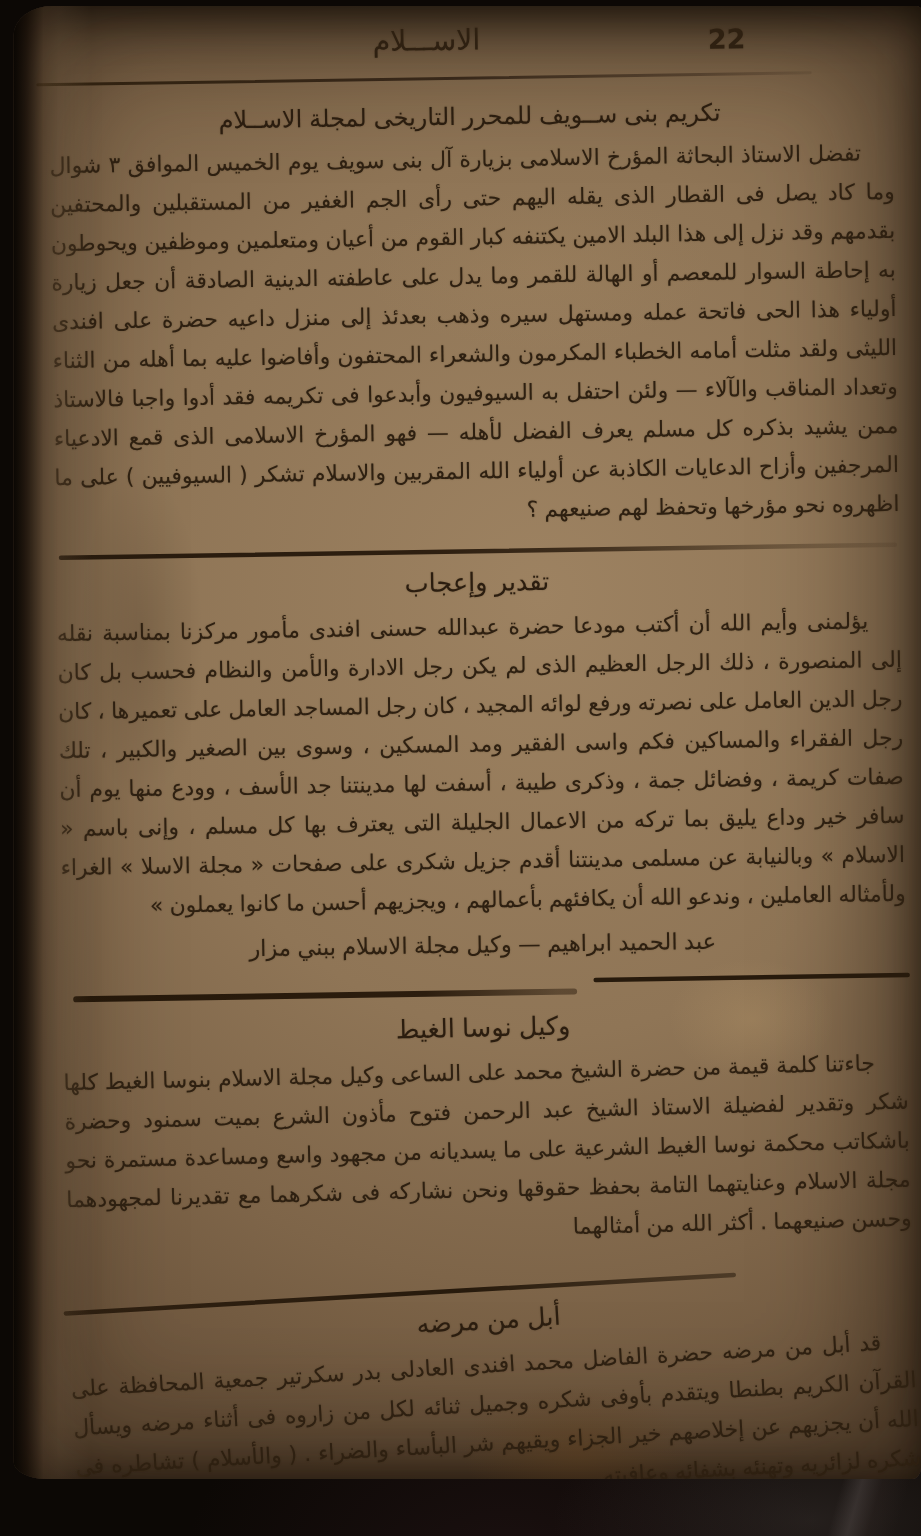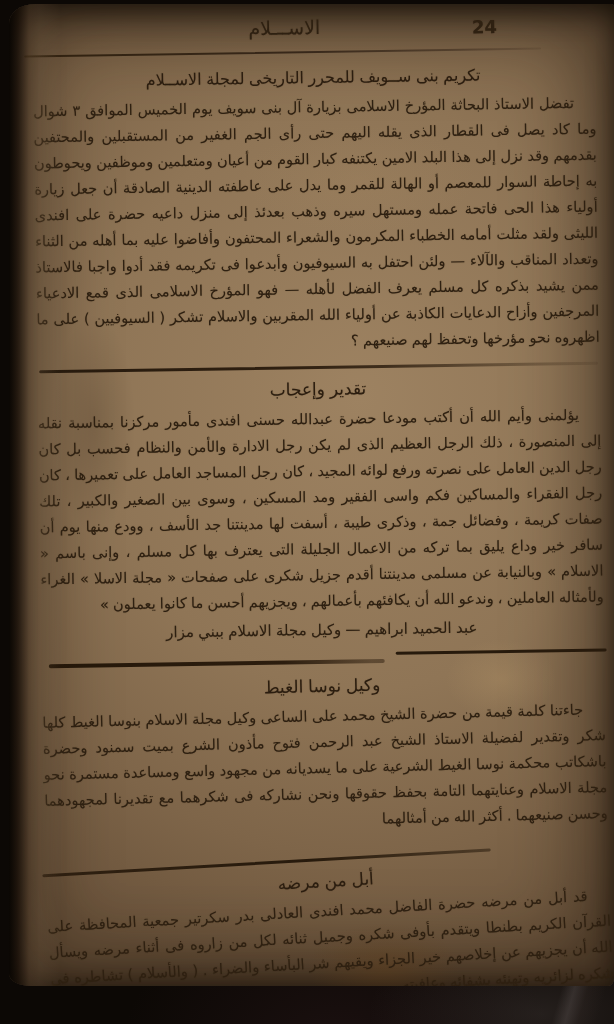--- a/index.html
+++ b/index.html
@@ -105,21 +105,21 @@
   <div class="page">
     <div class="stain s3"></div>
     <div class="stain s4"></div>
     <div class="stain s2"></div>
     <div class="stain s1"></div>
 
     <div class="content">
 
       <div class="masthead">
         <div class="journal-title">الاســـلام</div>
-        <div class="page-number">24</div>
+        <div class="page-number">22</div>
       </div>
       <div class="header-rule"></div>
 
       <section>
         <h2 class="h-s1">تكريم بنى ســويف للمحرر التاريخى لمجلة الاســلام</h2>
         <p>تفضل الاستاذ البحاثة المؤرخ الاسلامى بزيارة آل بنى سويف يوم الخميس الموافق ٣ شوال وما كاد يصل فى القطار الذى يقله اليهم حتى رأى الجم الغفير من المستقبلين والمحتفين بقدمهم وقد نزل إلى هذا البلد الامين يكتنفه كبار القوم من أعيان ومتعلمين وموظفين ويحوطون به إحاطة السوار للمعصم أو الهالة للقمر وما يدل على عاطفته الدينية الصادقة أن جعل زيارة أولياء هذا الحى فاتحة عمله ومستهل سيره وذهب بعدئذ إلى منزل داعيه حضرة على افندى الليثى ولقد مثلت أمامه الخطباء المكرمون والشعراء المحتفون وأفاضوا عليه بما أهله من الثناء وتعداد المناقب والآلاء — ولئن احتفل به السيوفيون وأبدعوا فى تكريمه فقد أدوا واجبا فالاستاذ ممن يشيد بذكره كل مسلم يعرف الفضل لأهله — فهو المؤرخ الاسلامى الذى قمع الادعياء المرجفين وأزاح الدعايات الكاذبة عن أولياء الله المقربين والاسلام تشكر ( السيوفيين ) على ما اظهروه نحو مؤرخها وتحفظ لهم صنيعهم ؟</p>
       </section>
 
       <div class="divider-single"></div>
 

